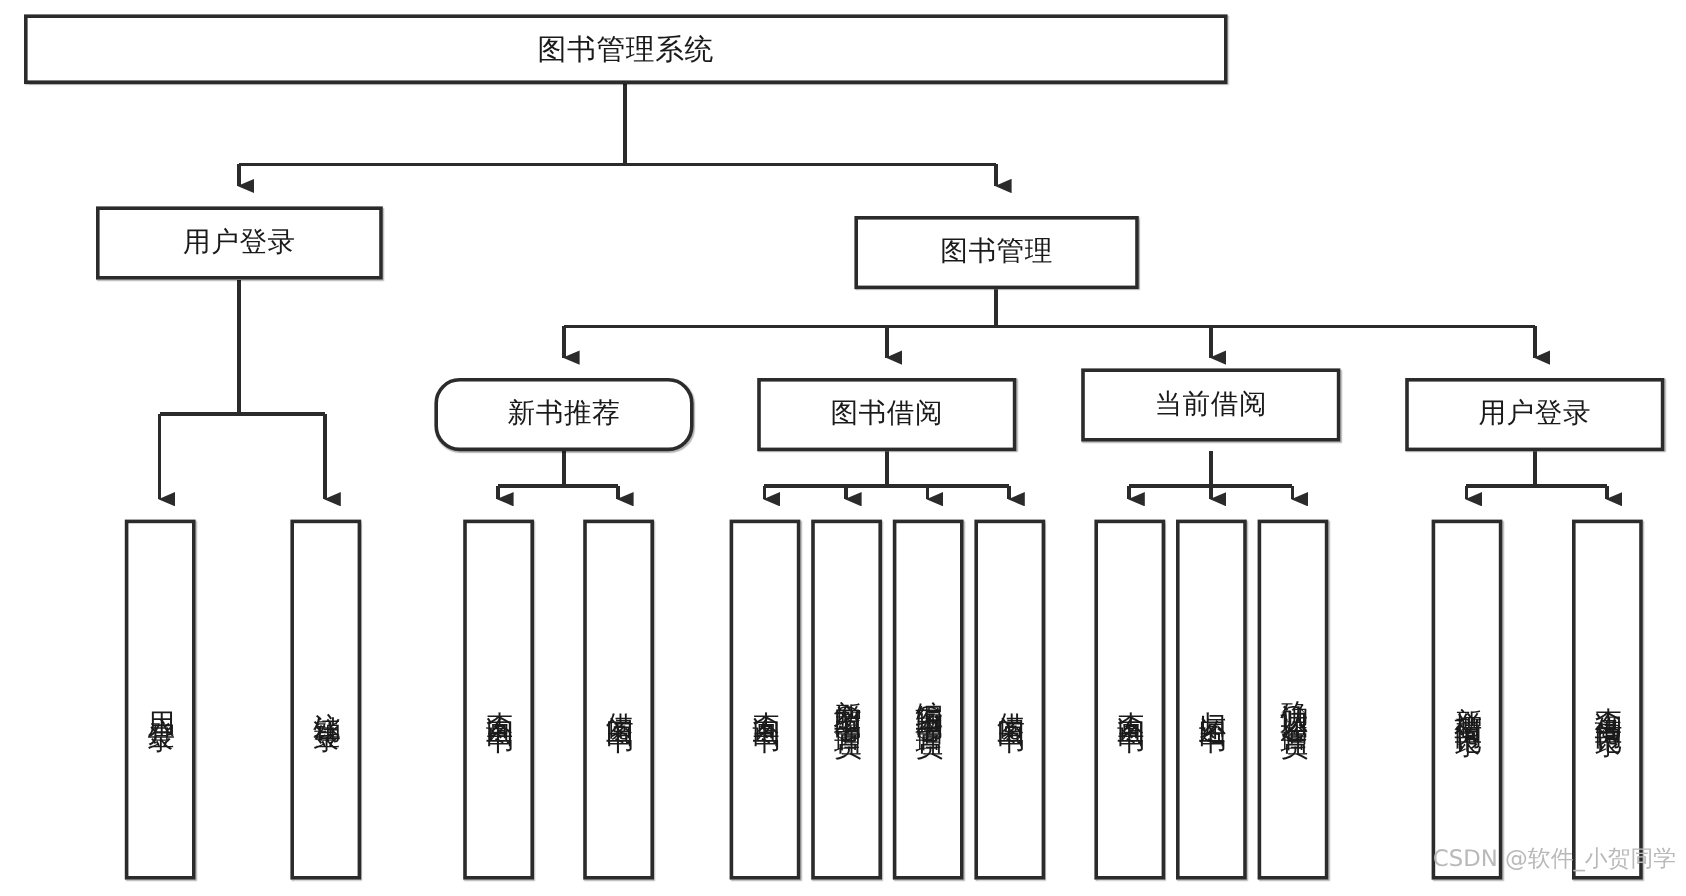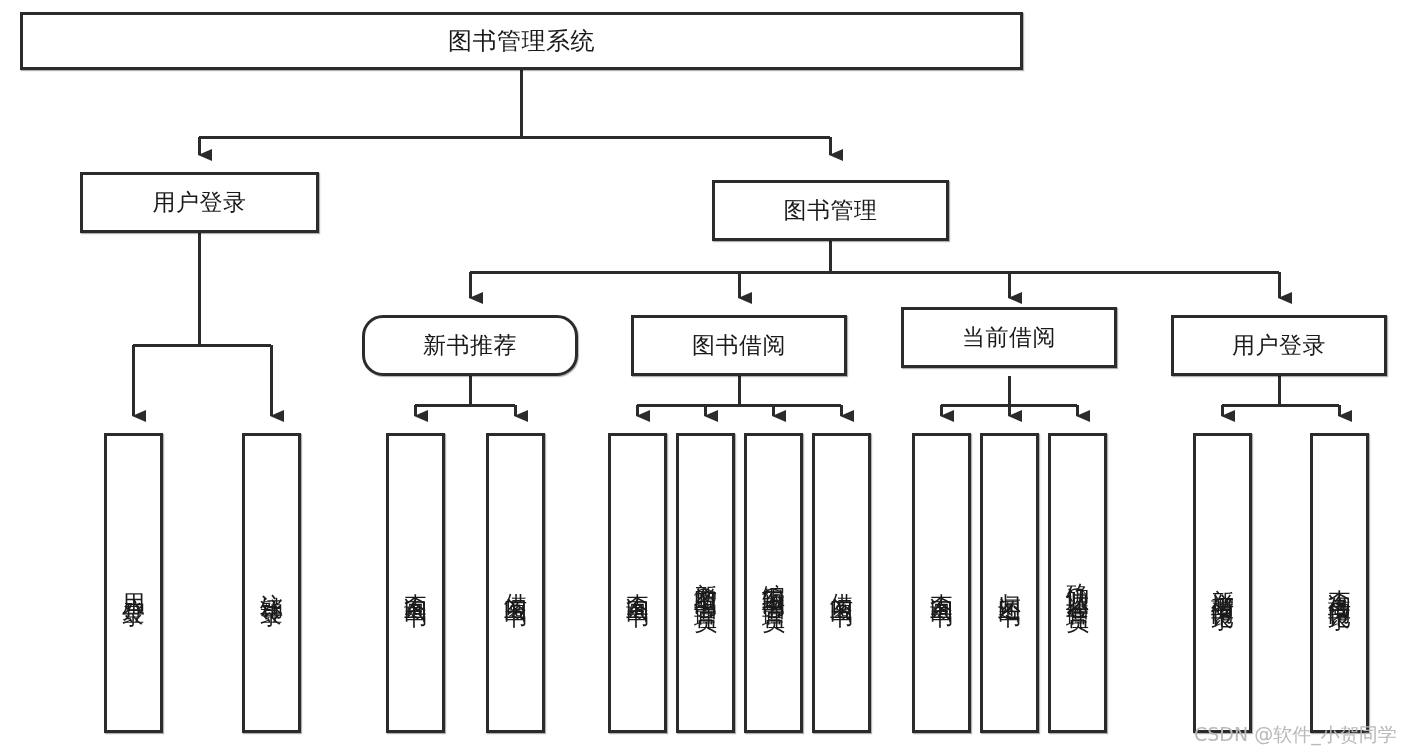--- a/index.html
+++ b/index.html
@@ -188,15 +188,15 @@
     <span class="label">确认归还（管理员）</span>
   </div>
 
   <div class="node vert" style="left:1193px; top:433px; width:59px; height:300px;">
     <span class="label">新增借阅记录</span>
   </div>
   <div class="node vert" style="left:1310px; top:433px; width:59px; height:300px;">
     <span class="label">查询借阅记录</span>
   </div>
 
-  <div class="watermark" style="left:1194px; top:722px;">CSDN @软件_小贺同学</div>
+  <div class="watermark" style="left:1194px; top:703px;">CSDN @软件_小贺同学</div>
 
 </div>
 
 </body></html>

